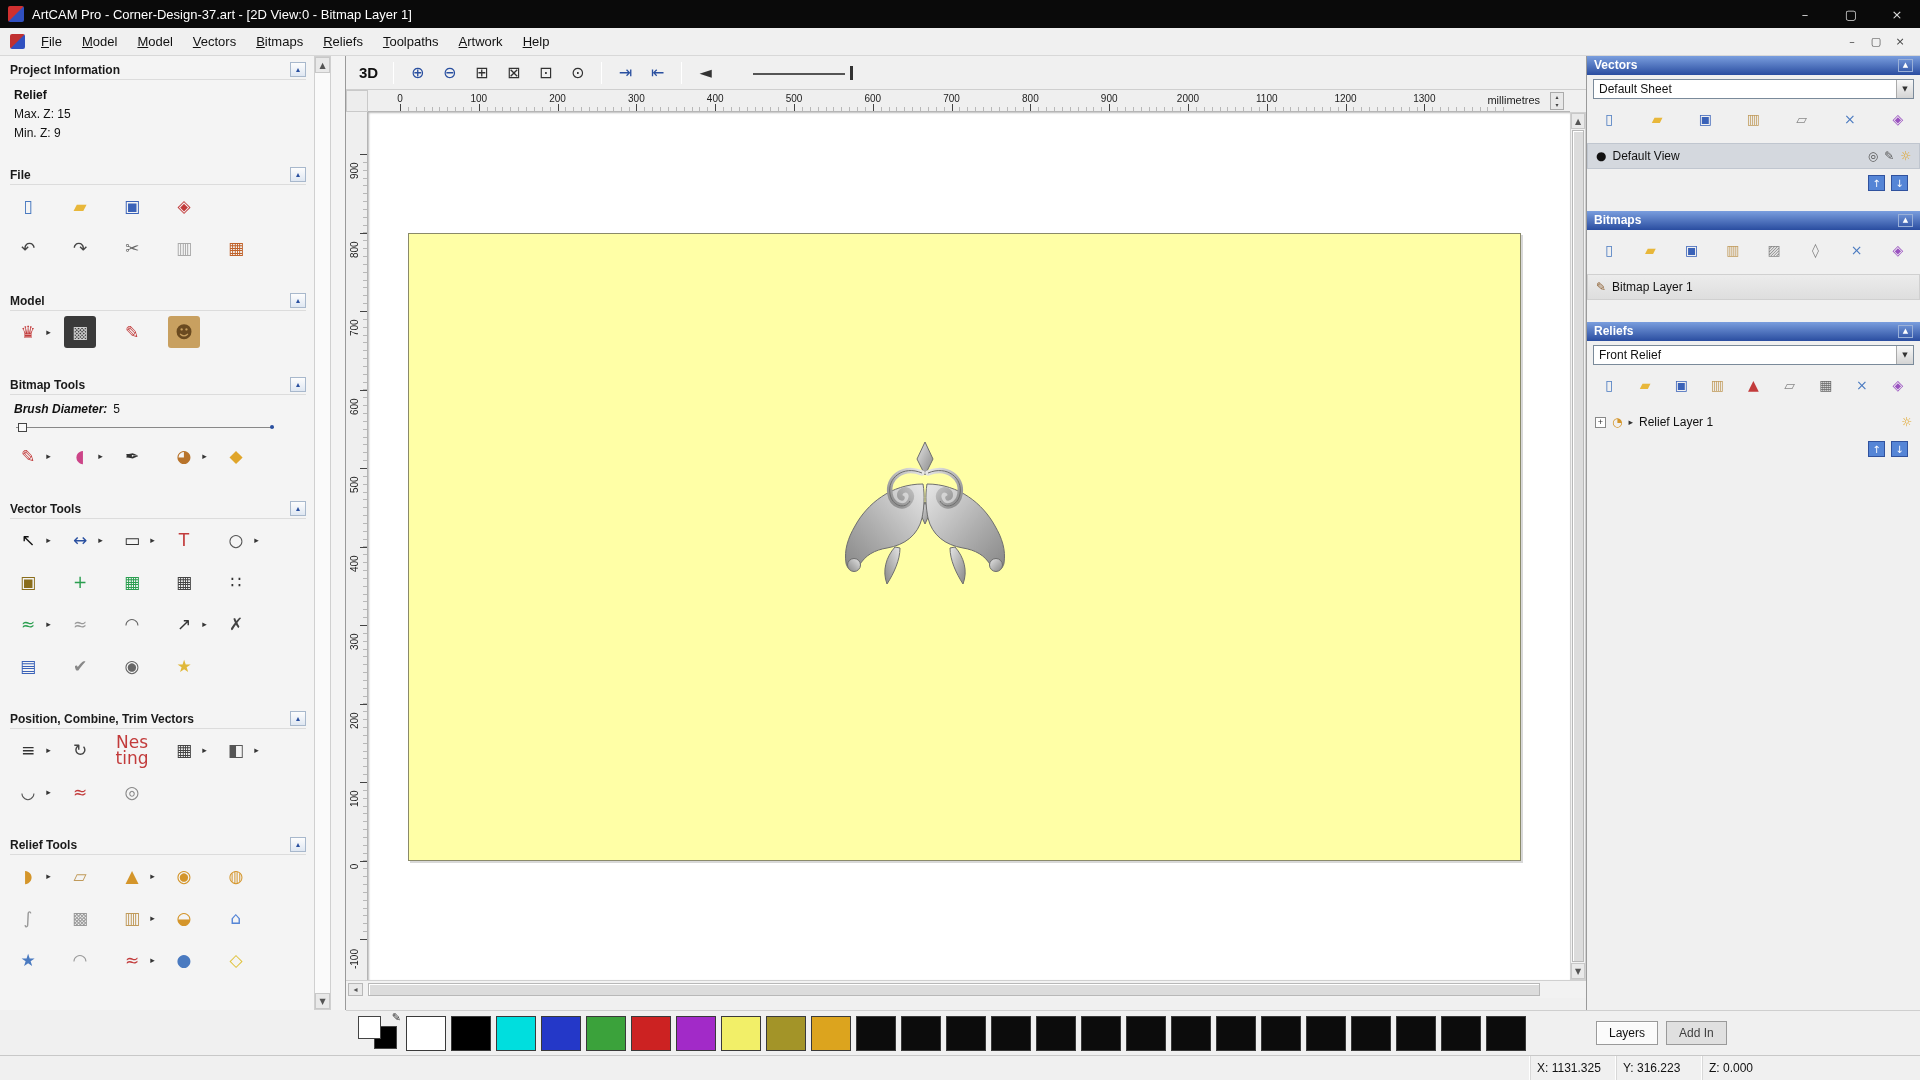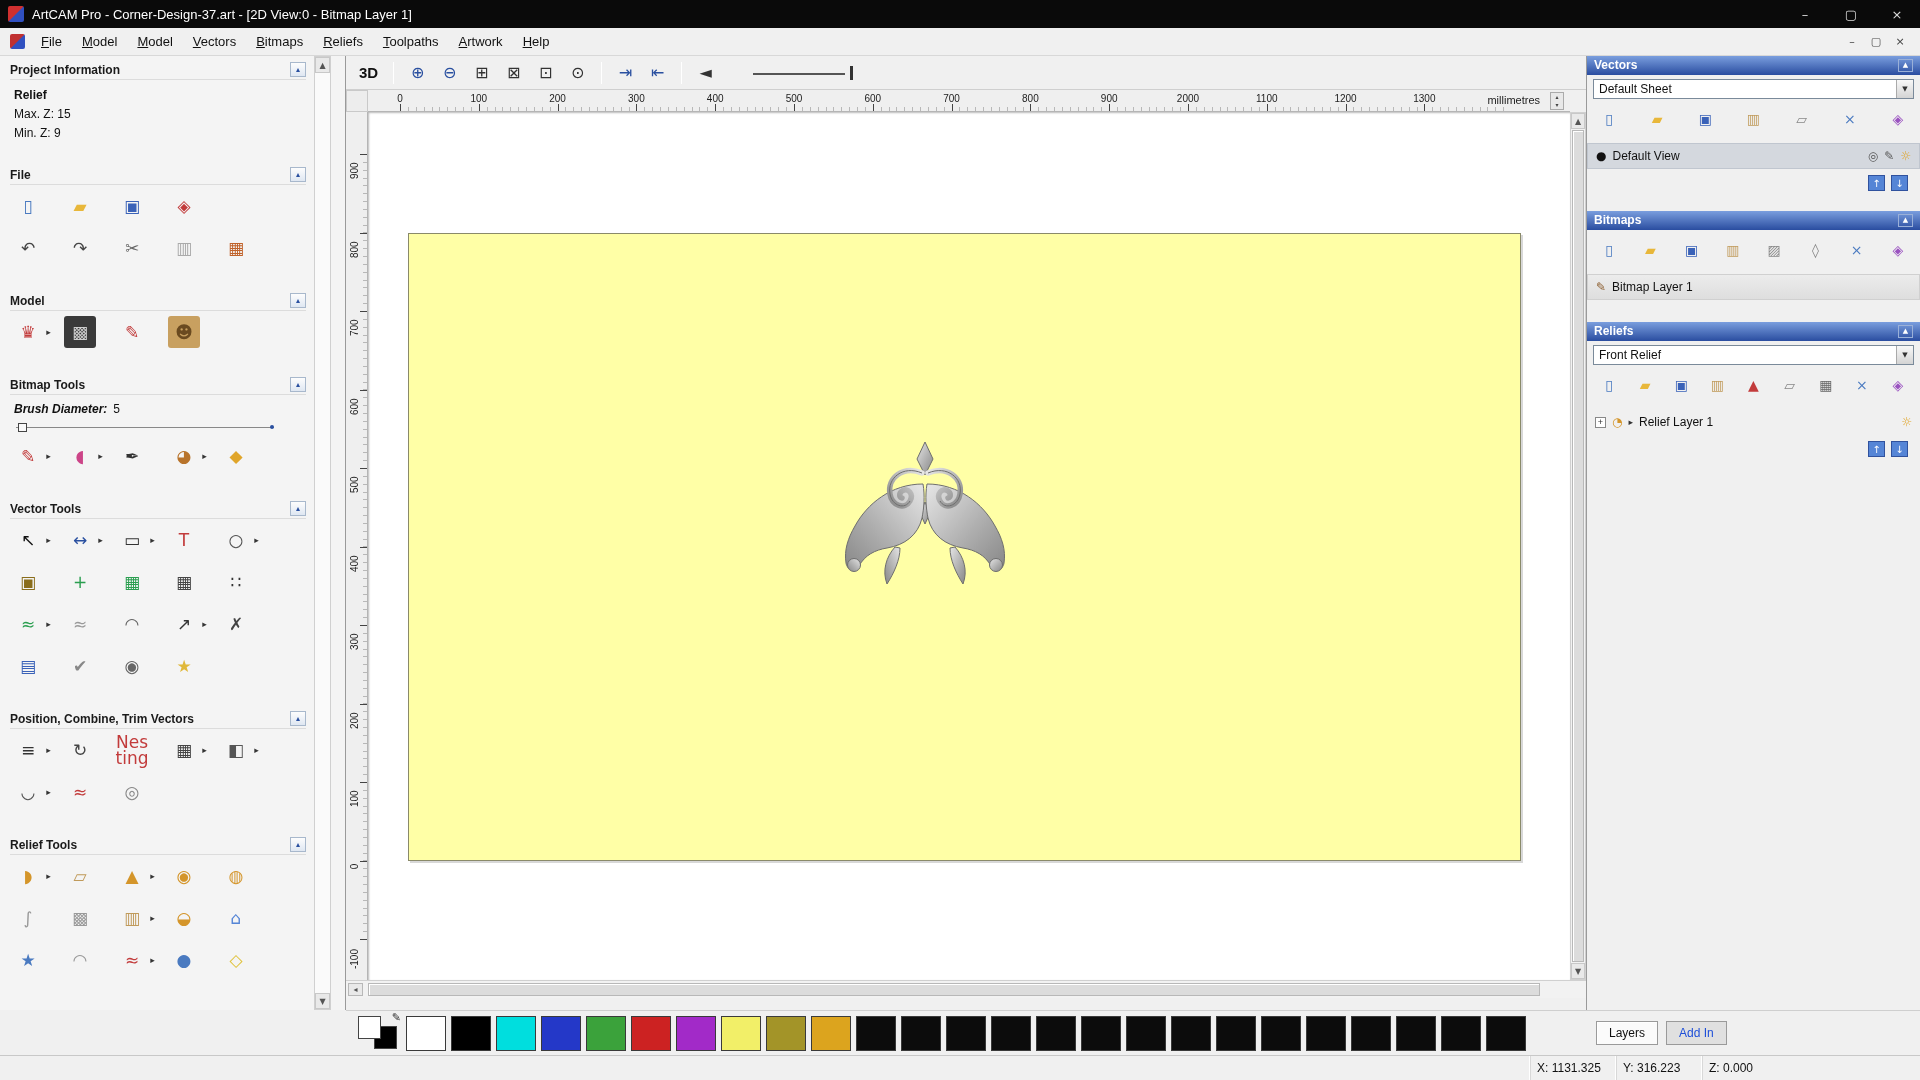--- a/index.html
+++ b/index.html
@@ -124,21 +124,21 @@
   .lr-toggles { margin-left:auto; display:flex; gap:6px; }
   .tg { font-size:12px; font-family:"DejaVu Sans",sans-serif; }
   .updown { display:flex; justify-content:flex-end; gap:6px; padding-right:12px; margin-top:6px; }
   .ud { width:17px; height:16px; background:#5585d6; color:#fff; font-size:10px; display:flex; align-items:center; justify-content:center; border:1px solid #30529e; font-family:"DejaVu Sans",sans-serif; }
   .plus-box { width:11px; height:11px; border:1px solid #888; background:#fff; font-size:9px; line-height:9px; text-align:center; color:#333; }
   .expander { font-size:9px; color:#333; font-family:"DejaVu Sans",sans-serif; }
 
   .rp-tabs { position:absolute; left:1586px; top:1010px; width:334px; height:45px; background:#f0f0f0; border-top:1px solid #cfcfcf; display:flex; align-items:center; padding-left:10px; gap:8px; }
   .rp-tab { border:1px solid #9a9a9a; padding:4px 12px; font-size:12px; }
   .rp-tab[data-active="true"] { background:#fbfbfb; box-shadow:inset 1px 1px 0 #fff; }
-  .rp-tab[data-active="false"] { background:#e0e0e0; color:#1d4ed8; }
+  .rp-tab[data-active="false"] { background:#e0e0e0; color:#404040; }
 
   
   #statusbar { position:absolute; left:0; top:1055px; width:1920px; height:25px; background:#f0f0f0; border-top:1px solid #c8c8c8; display:flex; }
   .st-spacer { flex:1; }
   .coord { width:86px; padding-top:5px; font-size:12px; border-left:1px solid #d8d8d8; box-shadow:-1px 0 0 #fff; padding-left:6px; }
   .st-right { width:132px; }
 </style>
 </head>
 <body>
 

